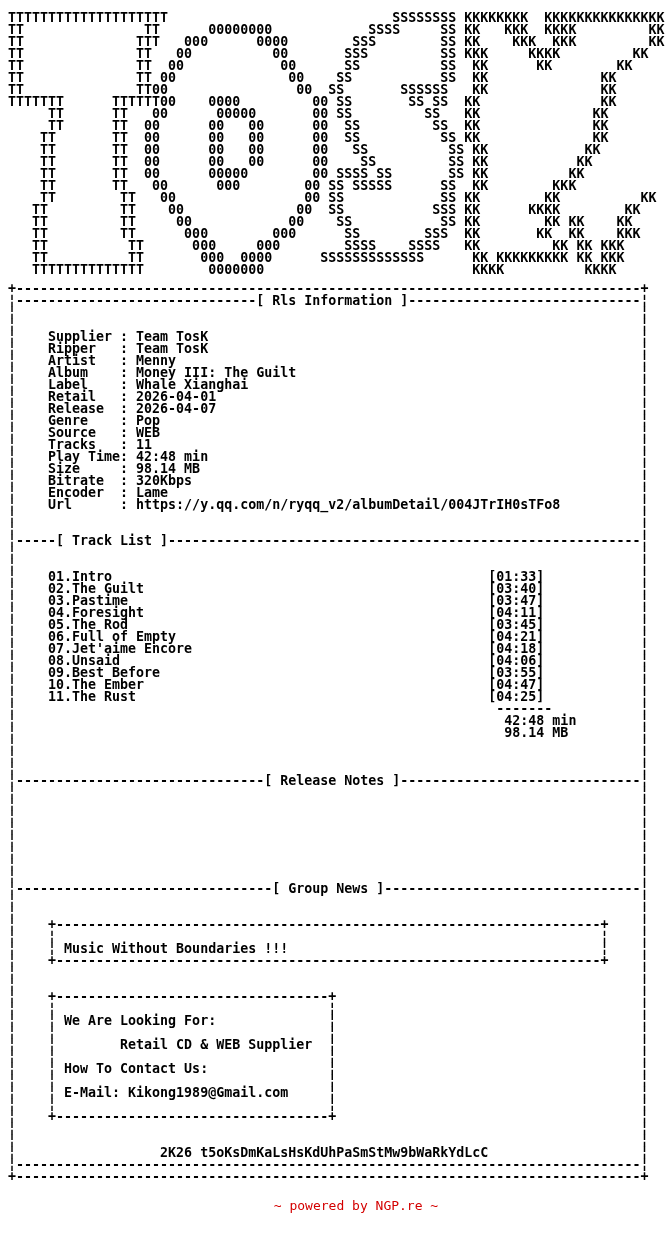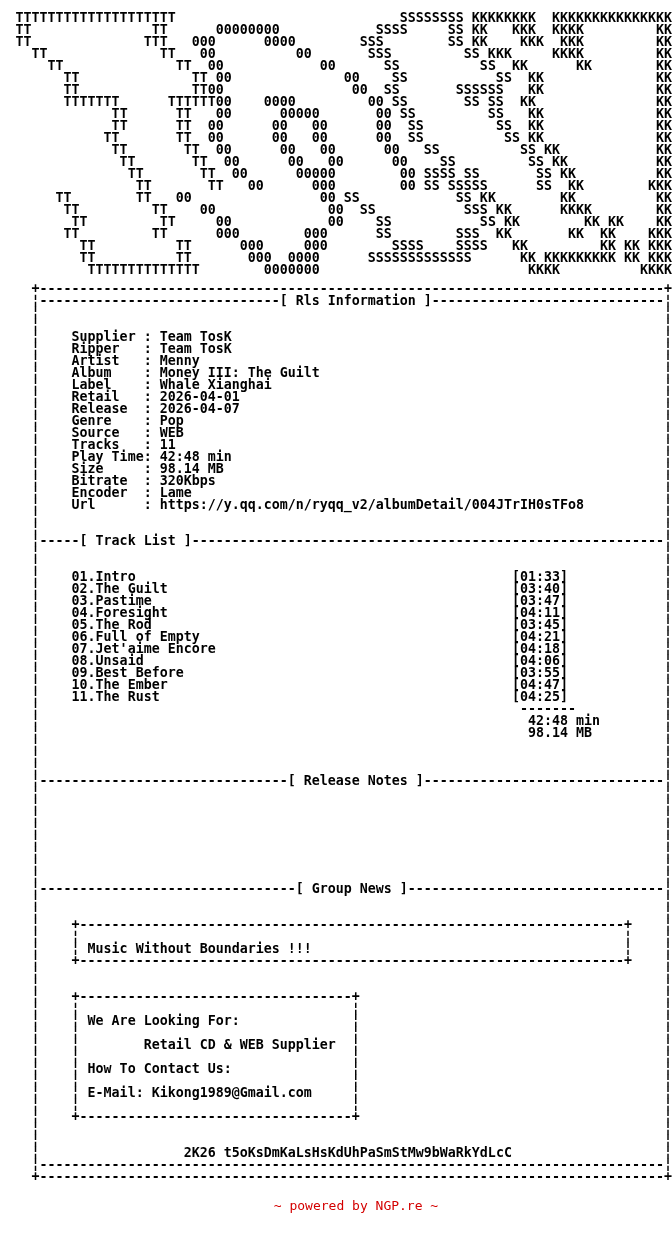--- a/index.html
+++ b/index.html
@@ -6,21 +6,20 @@
   body{width:672px;height:1248px;overflow:hidden;}
   pre{
     margin:0;
     font-family:"DejaVu Sans Mono",monospace;
     font-weight:bold;
     color:#000000;
     font-size:13.3px;
     line-height:12px;
     letter-spacing:0;
     white-space:pre;
-    text-align:right;
   }
   #ascii-logo{padding:12px 0 0 8px;}
   #nfo-body{margin-left:8px;margin-top:7px;}
   #footer{
     margin-top:14px;
     text-align:center;
     font-family:"DejaVu Sans Mono",monospace;
     font-weight:normal;
     font-size:13px;
     line-height:17px;

